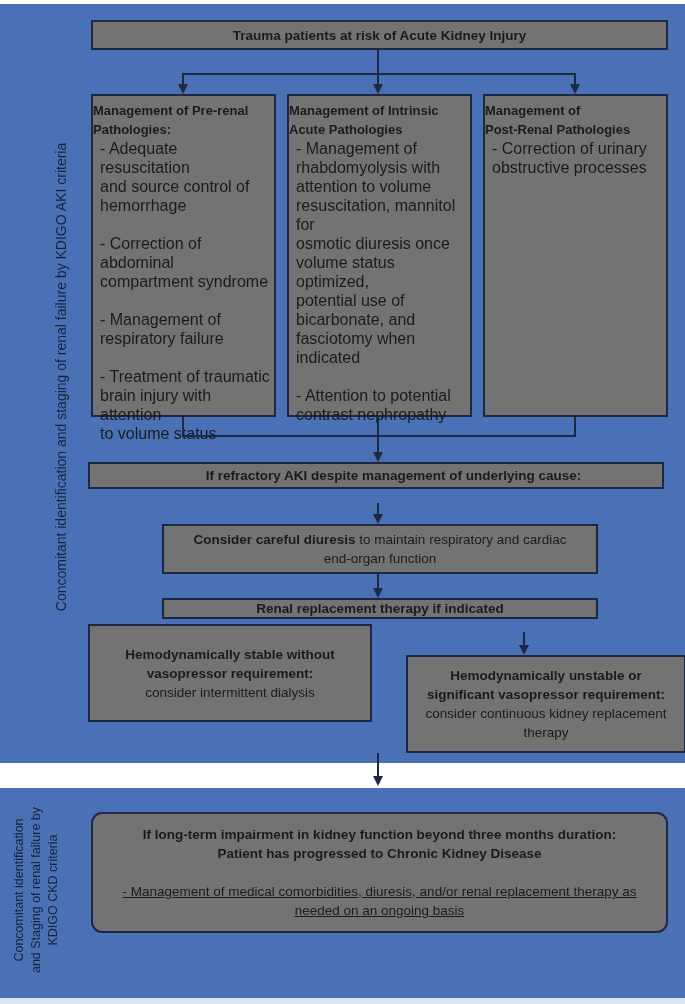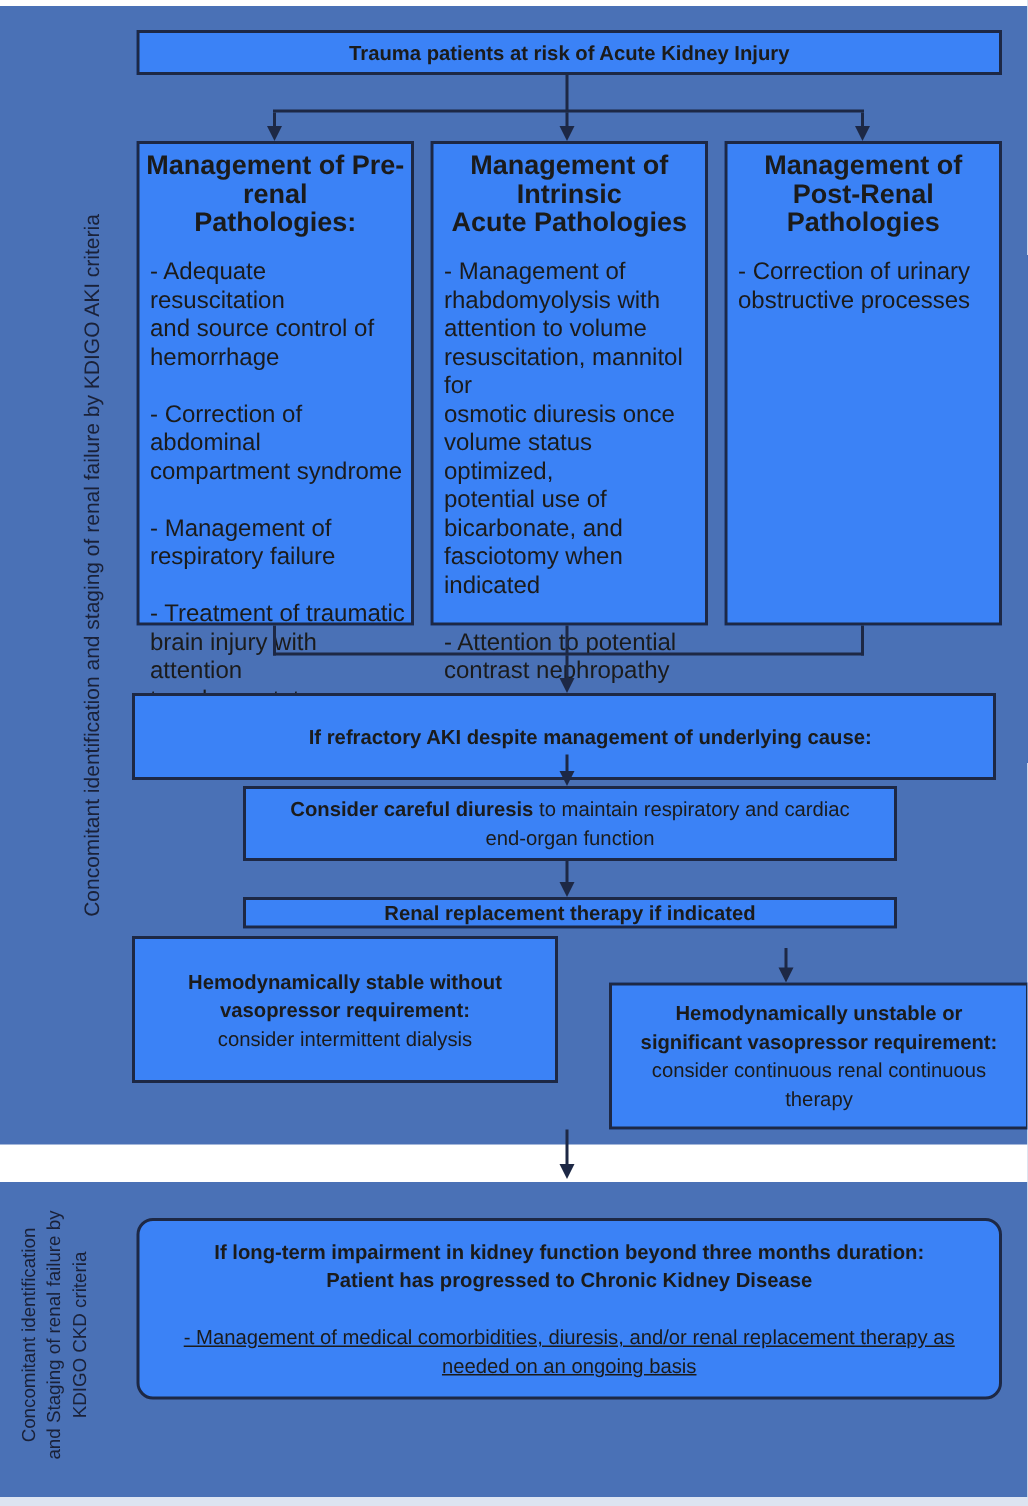--- a/index.html
+++ b/index.html
@@ -12,29 +12,29 @@
   html,body{margin:0;padding:0;background:#ffffff;}
   .stage{
     position:relative;width:685px;height:1004px;background:#ffffff;overflow:hidden;
     font-family:"Liberation Sans", sans-serif;color:var(--ink);
   }
   .panel{position:absolute;left:0;width:685px;background:var(--blue);}
   .panel-aki{top:4px;height:759px;}
   .panel-ckd{top:788px;height:210px;}
   .bottom-strip{position:absolute;left:0;top:998px;width:685px;height:6px;background:var(--edge);}
   .node{
-    position:absolute;background:#3b82f6;border:2px solid var(--navy);
+    position:absolute;background:#737373;border:2px solid var(--navy);
     box-sizing:border-box;color:var(--ink);
   }
   .flex-c{display:flex;align-items:center;justify-content:center;text-align:center;}
   .flex-col{display:flex;flex-direction:column;align-items:center;justify-content:center;text-align:center;}
   .hdr{font-weight:bold;font-size:13.5px;line-height:19px;}
   .body-txt{font-size:13.5px;line-height:19px;}
   .pre{white-space:pre-line;}
-  .col-title{font-weight:bold;font-size:18px;line-height:19px;text-align:center;padding-top:5px;margin-bottom:14px;white-space:pre-line;}
+  .col-title{font-weight:bold;font-size:13px;line-height:19px;padding-top:5px;white-space:pre-line;}
   .col-item{font-size:16px;line-height:19px;padding:0 4px 0 7px;margin-bottom:19px;white-space:pre-line;}
   .line{position:absolute;background:var(--navy);}
   .head{position:absolute;width:0;height:0;border-left:5px solid transparent;border-right:5px solid transparent;border-top:10px solid var(--navy);}
   .vlabel{position:absolute;transform:rotate(-90deg);color:var(--label);text-align:center;}
   .vlabel-aki{left:-258px;top:368px;width:640px;height:18px;font-size:14px;white-space:nowrap;}
   .vlabel-ckd{left:-72px;top:863px;width:220px;height:54px;font-size:12.5px;line-height:17px;white-space:pre-line;}
   .pad-h{padding-left:8px;padding-right:8px;}
 </style>
 </head>
 <body>
@@ -102,21 +102,21 @@
 obstructive processes</div>
   </div>
 
   <div class="line" style="left:182px;top:417px;width:2px;height:20px;"></div>
   <div class="line" style="left:377px;top:417px;width:2px;height:20px;"></div>
   <div class="line" style="left:574px;top:417px;width:2px;height:20px;"></div>
   <div class="line" style="left:182px;top:435px;width:394px;height:2px;"></div>
   <div class="line" style="left:377px;top:437px;width:2px;height:16px;"></div>
   <div class="head" style="left:373px;top:452px;"></div>
 
-  <div class="node flex-c hdr pad-h" style="left:88px;top:462px;width:576px;height:58px;padding-left:43px;">
+  <div class="node flex-c hdr pad-h" style="left:88px;top:462px;width:576px;height:27px;padding-left:43px;">
       <span>If refractory AKI despite management of underlying cause:</span>
     </div>
 
   <div class="line" style="left:377px;top:503px;width:2px;height:12px;"></div>
   <div class="head" style="left:373px;top:514px;"></div>
 
   <div class="node flex-c body-txt" style="left:162px;top:524px;width:436px;height:50px;padding:0 4px;">
       <div class="pre" style="text-align:center;"><span style="font-weight:bold;">Consider careful diuresis</span><span> to maintain respiratory and cardiac
 end-organ function</span></div>
     </div>
@@ -135,21 +135,21 @@
 
   <div class="node flex-col body-txt" style="left:88px;top:624px;width:284px;height:98px;padding:0 4px;">
     <div class="pre" style="font-weight:bold;">Hemodynamically stable without
 vasopressor requirement:</div>
     <div class="pre">consider intermittent dialysis</div>
   </div>
 
   <div class="node flex-col body-txt" style="left:406px;top:655px;width:280px;height:98px;padding:12px 2px;">
     <div class="pre" style="font-weight:bold;">Hemodynamically unstable or
 significant vasopressor requirement:</div>
-    <div class="pre">consider continuous renal continuous
+    <div class="pre">consider continuous kidney replacement
 therapy</div>
   </div>
 
   <div class="line" style="left:377px;top:753px;width:2px;height:24px;"></div>
   <div class="head" style="left:373px;top:776px;"></div>
 
   <div class="node flex-col body-txt" style="left:91px;top:812px;width:577px;height:121px;padding:0 8px;border-radius:11px;">
     <div class="pre" style="font-weight:bold;">If long-term impairment in kidney function beyond three months duration:
 Patient has progressed to Chronic Kidney Disease</div>
     <div class="pre" style="margin-top:19px;text-decoration:underline;">- Management of medical comorbidities, diuresis, and/or renal replacement therapy as

